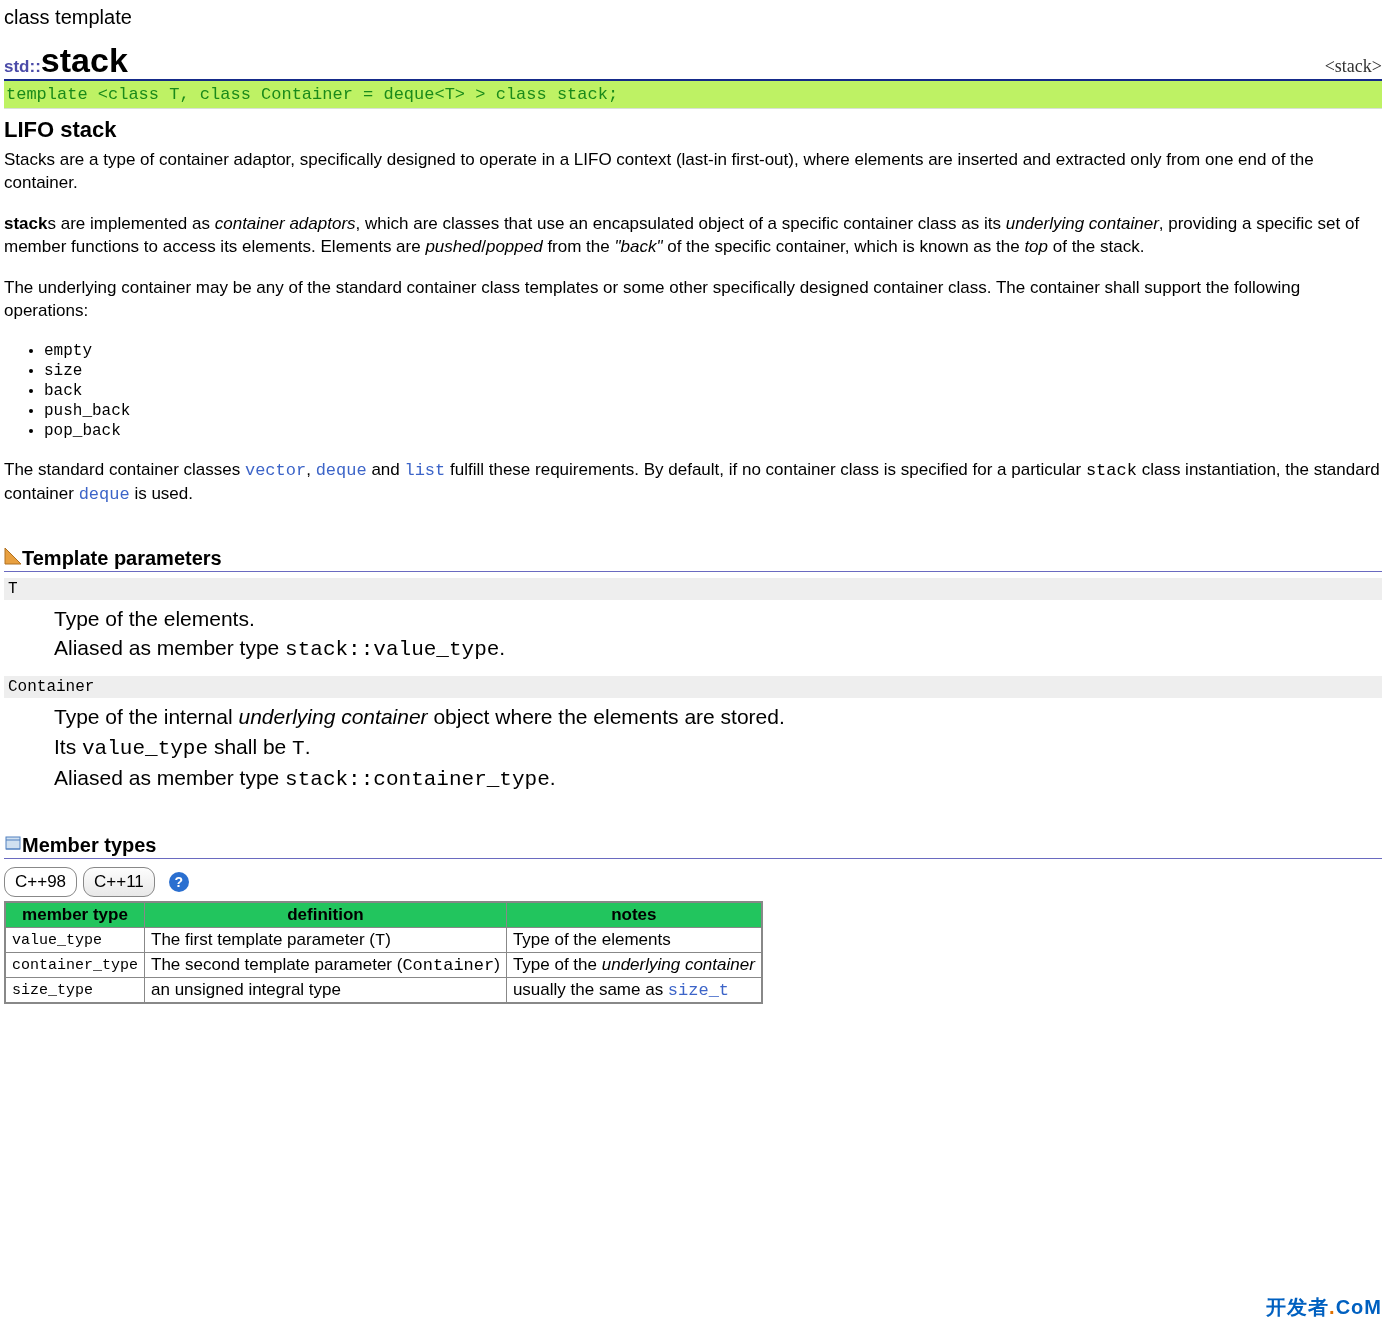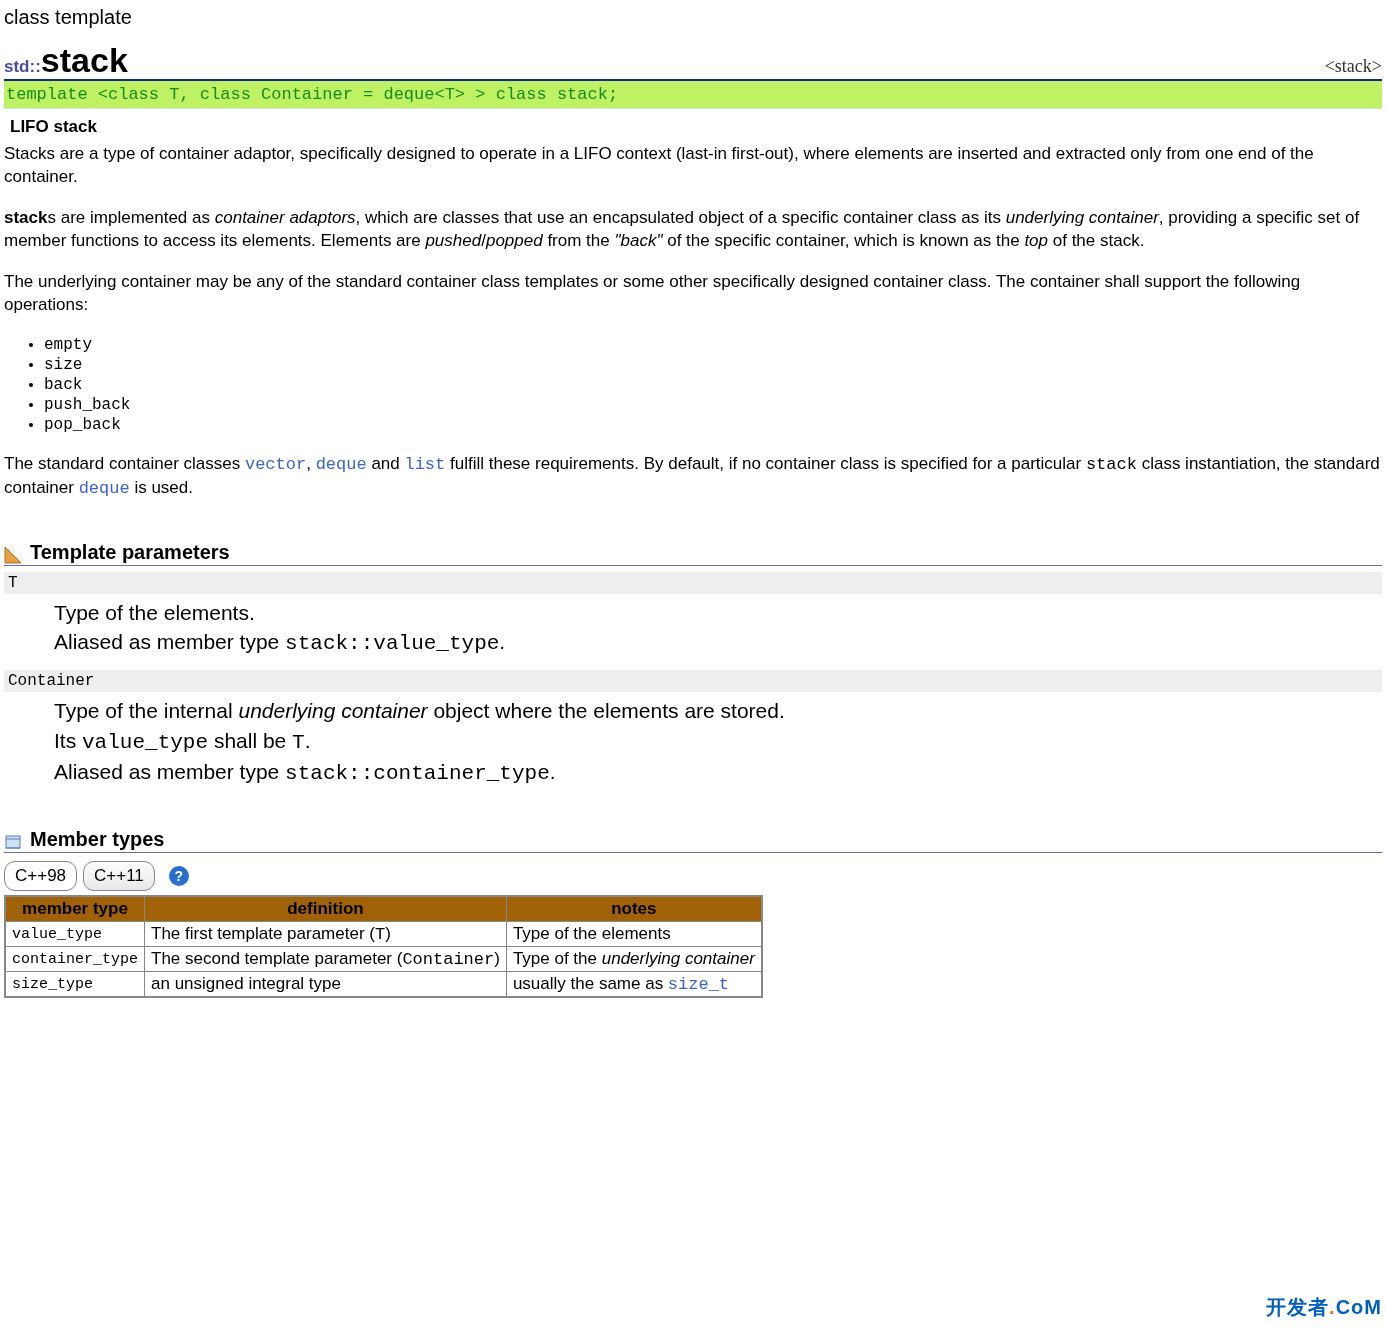--- a/index.html
+++ b/index.html
@@ -22,30 +22,29 @@
   .title { font-size: 34px; font-weight: bold; color: #000; line-height: 1; }
   .header-right { font-family: Georgia, 'Times New Roman', serif; color: #333; font-size: 18px; }
   .decl-box {
     background: #bef264;
     border-bottom: 1px solid #d8e0d8;
     font-family: Consolas, 'Courier New', monospace;
     color: #1a8a1a;
     font-size: 17px;
     padding: 4px 2px;
   }
-  h2.subtitle { font-size: 17px; font-weight: bold; margin: 8px 0 6px 6px; }
+  h2.subtitle { font-size: 22px; font-weight: bold; margin: 8px 0 6px 0; }
   p { font-size: 17px; line-height: 1.35; margin: 0 0 18px 0; }
   ul.ops { margin: 4px 0 18px 40px; padding: 0; }
   ul.ops li { font-family: Consolas, 'Courier New', monospace; font-size: 16px; padding: 1px 0; }
   .mono { font-family: Consolas, 'Courier New', monospace; }
   a.ref { color: #3c64c8; font-family: Consolas, 'Courier New', monospace; text-decoration: none; }
   .section-hdr {
     display: flex;
-    align-items: flex-end;
-    gap: 8px;
+    align-items: flex-start;
     border-bottom: 1px solid #6a6ac0;
     margin: 40px 0 6px 0;
     padding-bottom: 1px;
   }
   .section-hdr h3 { font-size: 20px; margin: 0; font-weight: bold; }
   .icon-tri, .icon-box {
     width: 18px; height: 18px; flex-shrink: 0;
   }
   dl.params { margin: 2px 0; }
   dl.params dt {
@@ -80,21 +79,21 @@
     border-collapse: collapse;
     border: 2px solid #888;
     margin-top: 2px;
   }
   table.members th, table.members td {
     border: 1px solid #888;
     padding: 2px 6px;
     font-size: 17px;
     text-align: left;
   }
-  table.members th { background: #a16207; text-align: center; font-weight: bold; }
+  table.members th { background: #22c55e; text-align: center; font-weight: bold; }
   table.members td:first-child { font-family: Consolas, 'Courier New', monospace; font-size: 15px; }
   .watermark {
     position: fixed; right: 4px; bottom: 16px;
     font-family: Arial, sans-serif; font-weight: bold;
     font-size: 20px; color: #0060c0;
     text-shadow: 1px 1px 0 #fff, -1px -1px 0 #fff, 1px -1px 0 #fff, -1px 1px 0 #fff;
     letter-spacing: 1px;
   }
   .watermark .dot { color: #e07000; }
 </style>

